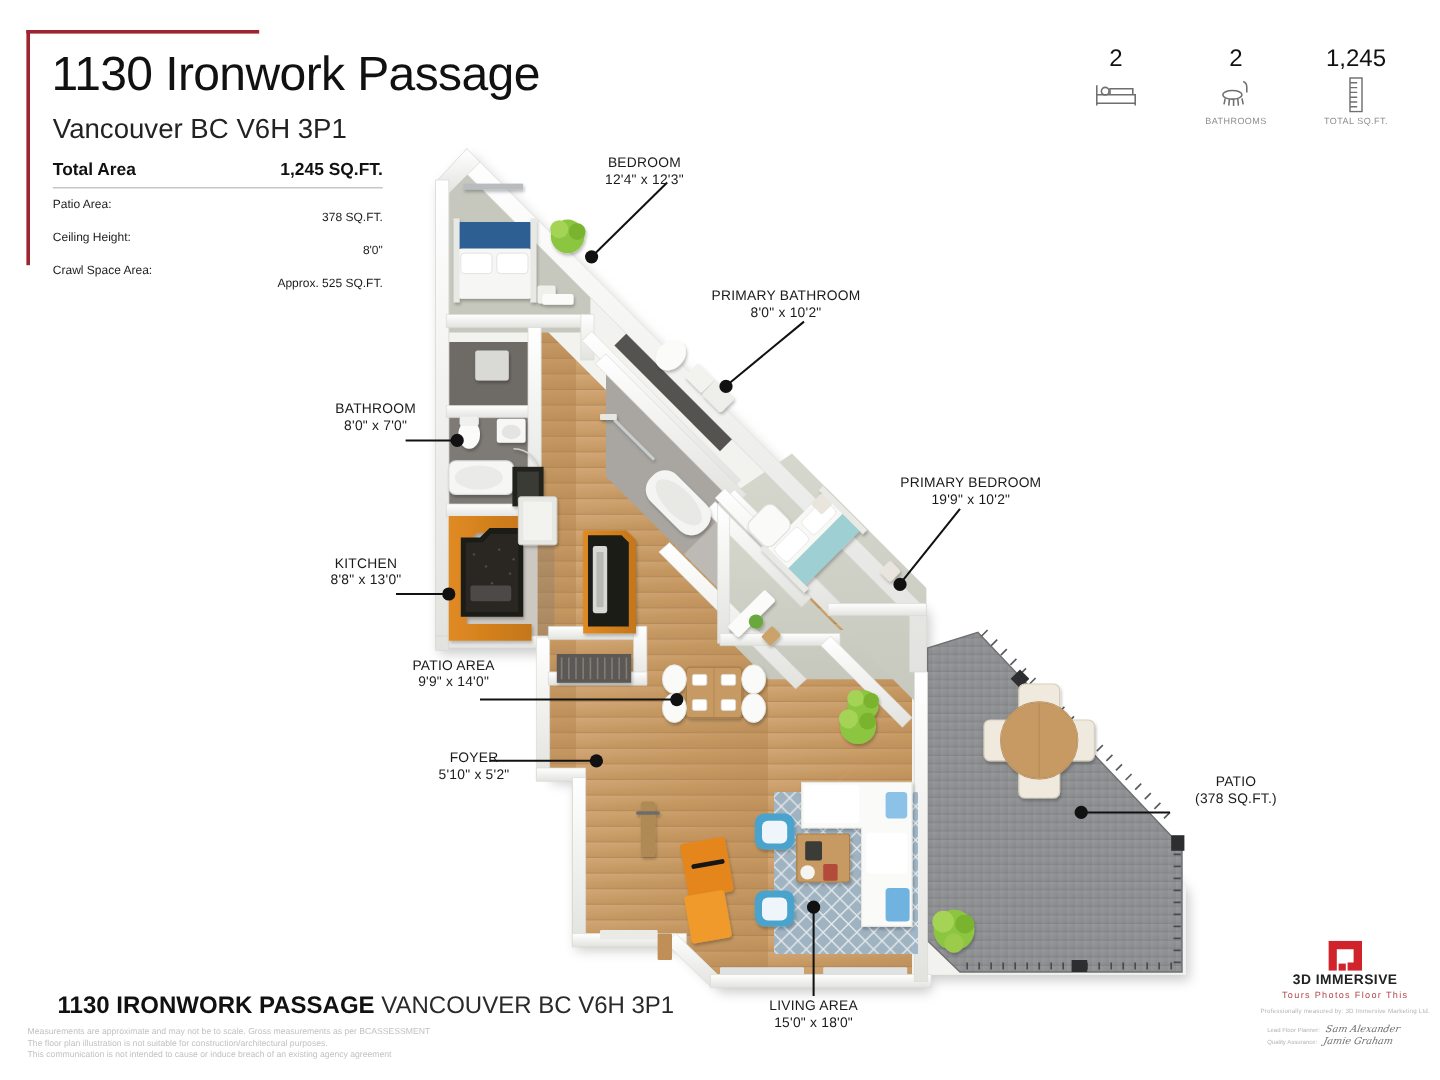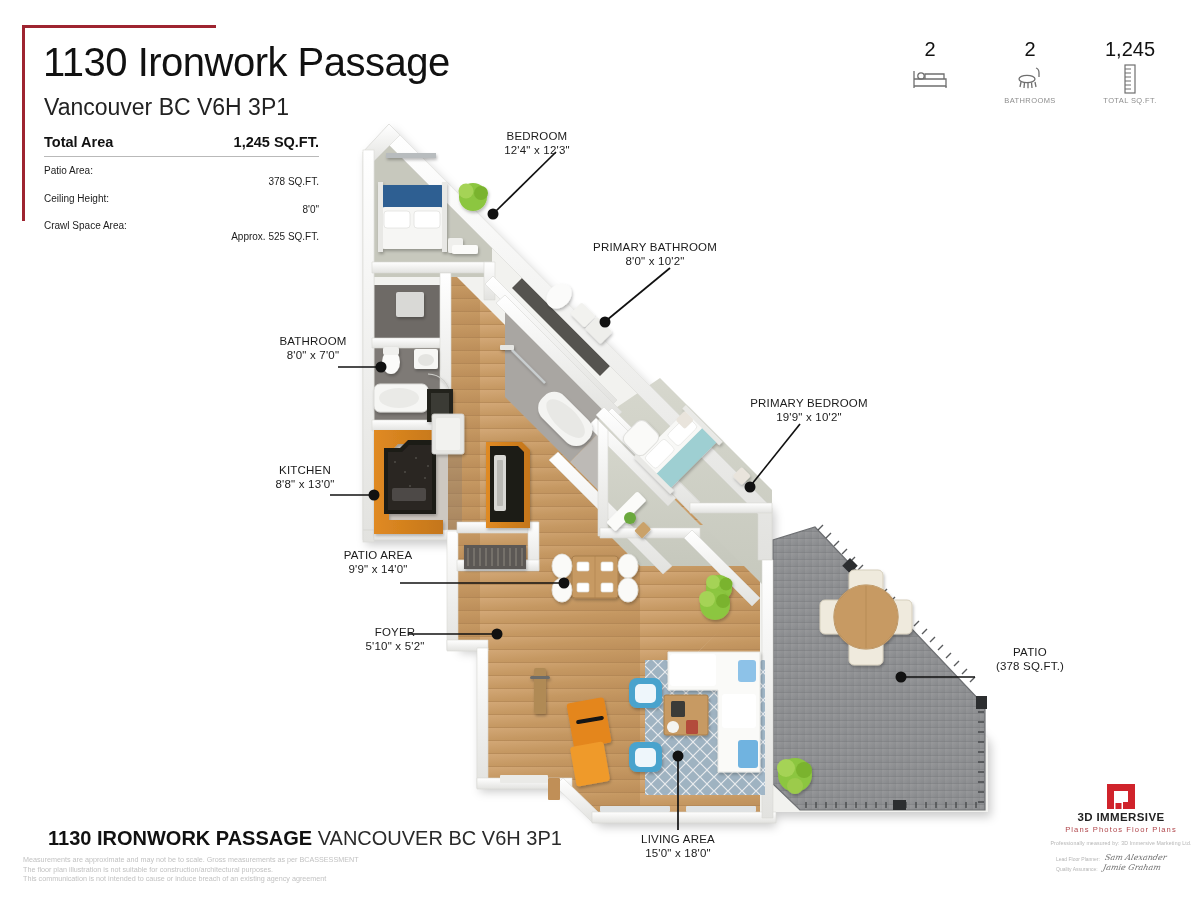--- a/index.html
+++ b/index.html
@@ -699,21 +699,21 @@
   </div>
 
   <div class="brand">
     <div class="brand-mark">
       <svg width="28" height="25" viewBox="0 0 28 25">
         <path d="M0 0 H28 V25 H16 V18 H21 V7 H7 V25 H0 Z" fill="#d0232b"></path>
         <rect x="8.5" y="19" width="6" height="6" fill="#d0232b"></rect>
       </svg>
     </div>
     <div class="brand-name">3D IMMERSIVE</div>
-    <div class="brand-tag">Plans  Photos  Floor Plans</div>
+    <div class="brand-tag">Tours  Photos  Floor This</div>
     <div class="brand-meas">Professionally measured by: 3D Immersive Marketing Ltd.</div>
     <div class="sig-block">
       <div class="sig-row">
         <span class="sig-lbl">Lead Floor Planner:</span>
         <span class="sig-nm">Sam Alexander</span>
       </div>
       <div class="sig-row">
         <span class="sig-lbl">Quality Assurance:</span>
         <span class="sig-nm">Jamie Graham</span>
       </div>

